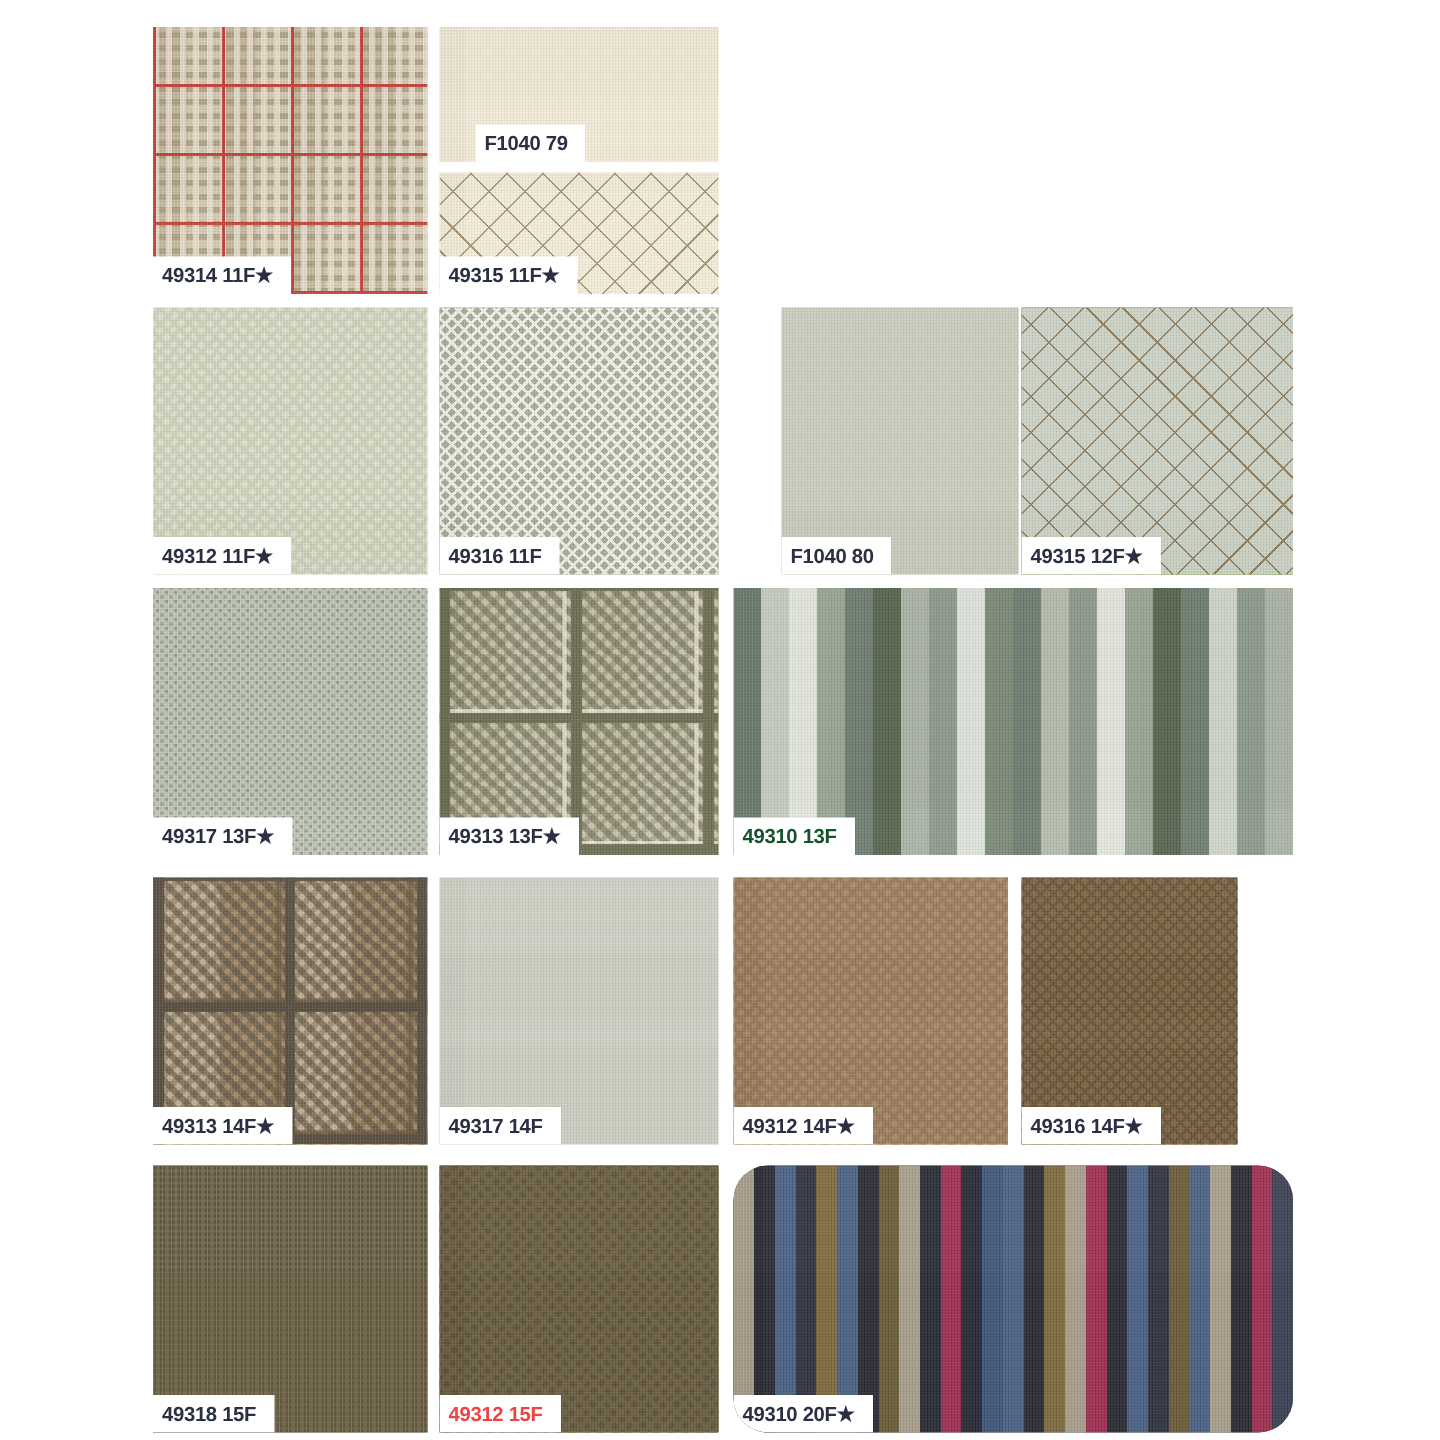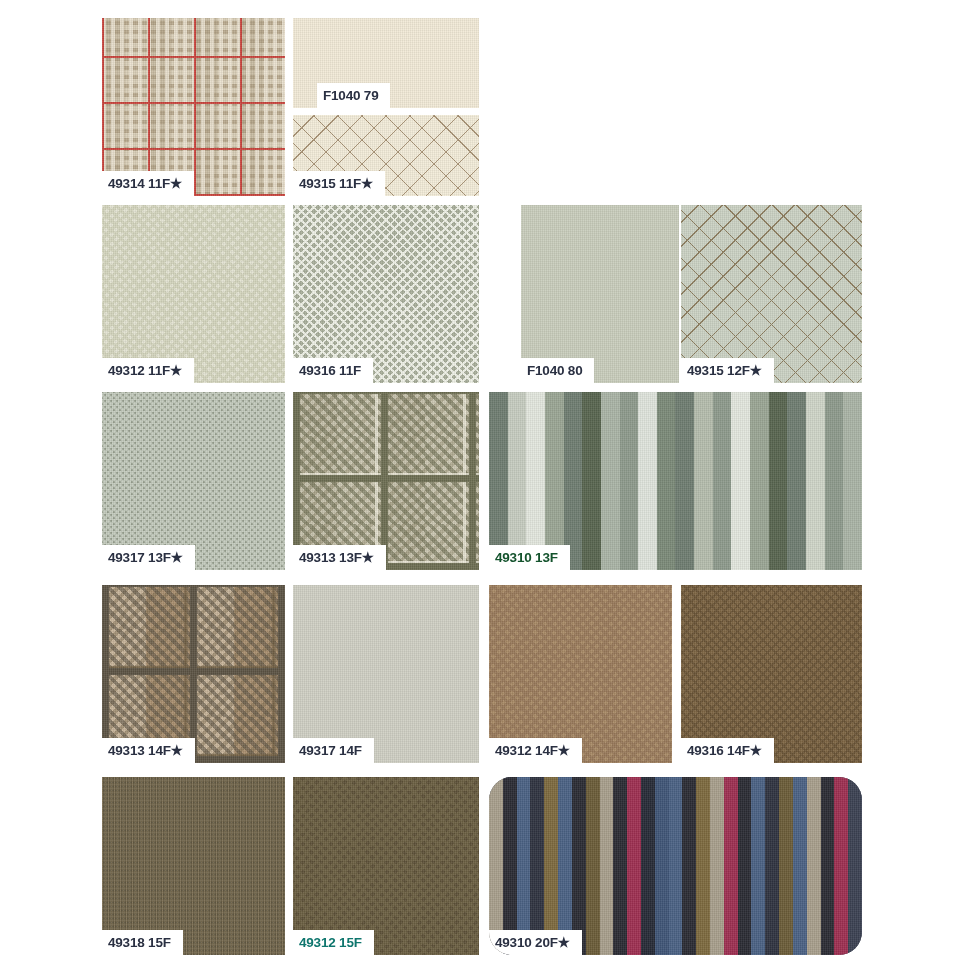--- a/index.html
+++ b/index.html
@@ -113,29 +113,29 @@
       <div class="swatch-label" style="background: rgb(255, 255, 255); color: rgb(42, 48, 66);">49313 14F★</div>
     </div>
     <div class="swatch" style="left: 293px; top: 585px; width: 186px; height: 178px;">
       <div class="swatch-art"></div>
       <div class="swatch-label" style="background: rgb(255, 255, 255); color: rgb(42, 48, 66);">49317 14F</div>
     </div>
     <div class="swatch" style="left: 489px; top: 585px; width: 183px; height: 178px; background: rgb(168, 138, 102);">
       <div class="swatch-art" style="background: repeating-linear-gradient(45deg, rgb(152, 121, 90) 0px, rgb(152, 121, 90) 3px, transparent 3px, transparent 7px) 0px 0px / 28px 28px, repeating-linear-gradient(-45deg, rgb(152, 121, 90) 0px, rgb(152, 121, 90) 3px, transparent 3px, transparent 7px) 14px 14px / 28px 28px, rgb(168, 138, 102);"></div>
       <div class="swatch-label" style="background: rgb(255, 255, 255); color: rgb(42, 48, 66);">49312 14F★</div>
     </div>
-    <div class="swatch" style="left: 681px; top: 585px; width: 181px; height: 178px; background: rgb(125, 101, 67);">
+    <div class="swatch" style="left: 681px; top: 585px; width: 144px; height: 178px; background: rgb(125, 101, 67);">
       <div class="swatch-art" style="background: repeating-linear-gradient(45deg, rgb(106, 84, 54) 0px, rgb(106, 84, 54) 2px, transparent 2px, transparent 6px), repeating-linear-gradient(-45deg, rgb(106, 84, 54) 0px, rgb(106, 84, 54) 2px, transparent 2px, transparent 6px), rgb(125, 101, 67);"></div>
       <div class="swatch-label" style="background: rgb(255, 255, 255); color: rgb(42, 48, 66);">49316 14F★</div>
     </div>
     <div class="swatch" style="left: 102px; top: 777px; width: 183px; height: 178px; background: rgb(109, 97, 72);">
       <div class="swatch-art" style="background: repeating-linear-gradient(90deg, rgb(122, 110, 82) 0px, rgb(122, 110, 82) 1px, transparent 1px, transparent 3px), repeating-linear-gradient(0deg, rgba(0, 0, 0, 0.18) 0px, rgba(0, 0, 0, 0.18) 1px, transparent 1px, transparent 4px), rgb(109, 97, 72);"></div>
       <div class="swatch-label" style="background: rgb(255, 255, 255); color: rgb(42, 48, 66);">49318 15F</div>
     </div>
     <div class="swatch" style="left: 293px; top: 777px; width: 186px; height: 178px; background: rgb(93, 81, 56);">
       <div class="swatch-art" style="background: repeating-linear-gradient(45deg, rgb(107, 95, 66) 0px, rgb(107, 95, 66) 3px, transparent 3px, transparent 7px) 0px 0px / 28px 28px, repeating-linear-gradient(-45deg, rgb(107, 95, 66) 0px, rgb(107, 95, 66) 3px, transparent 3px, transparent 7px) 14px 14px / 28px 28px, rgb(93, 81, 56);"></div>
-      <div class="swatch-label" style="background: rgb(255, 255, 255); color: #0f766e;">49312 15F</div>
+      <div class="swatch-label" style="background: rgb(255, 255, 255); color: #ef4444;">49312 15F</div>
     </div>
     <div class="swatch" style="left: 489px; top: 777px; width: 373px; height: 178px; background: rgb(59, 65, 82); border-radius: 23px;">
       <div class="swatch-art" style="background: repeating-linear-gradient(90deg, rgb(168, 159, 140) 0px, rgb(168, 159, 140) 13.81px, rgb(42, 43, 51) 13.81px, rgb(42, 43, 51) 27.63px, rgb(74, 97, 132) 27.63px, rgb(74, 97, 132) 41.44px, rgb(47, 51, 64) 41.44px, rgb(47, 51, 64) 55.26px, rgb(125, 106, 62) 55.26px, rgb(125, 106, 62) 69.07px, rgb(74, 97, 132) 69.07px, rgb(74, 97, 132) 82.89px, rgb(42, 43, 51) 82.89px, rgb(42, 43, 51) 96.7px, rgb(107, 92, 56) 96.7px, rgb(107, 92, 56) 110.52px, rgb(168, 159, 140) 110.52px, rgb(168, 159, 140) 124.33px, rgb(42, 43, 51) 124.33px, rgb(42, 43, 51) 138.15px, rgb(158, 47, 81) 138.15px, rgb(158, 47, 81) 151.96px, rgb(38, 42, 54) 151.96px, rgb(38, 42, 54) 165.78px, rgb(63, 85, 119) 165.78px, rgb(63, 85, 119) 179.59px, rgb(74, 97, 132) 179.59px, rgb(74, 97, 132) 193.41px, rgb(42, 43, 51) 193.41px, rgb(42, 43, 51) 207.22px, rgb(125, 106, 62) 207.22px, rgb(125, 106, 62) 221.04px, rgb(168, 159, 140) 221.04px, rgb(168, 159, 140) 234.85px, rgb(158, 47, 81) 234.85px, rgb(158, 47, 81) 248.67px, rgb(42, 43, 51) 248.67px, rgb(42, 43, 51) 262.48px, rgb(74, 97, 132) 262.48px, rgb(74, 97, 132) 276.3px, rgb(47, 51, 64) 276.3px, rgb(47, 51, 64) 290.11px, rgb(107, 92, 56) 290.11px, rgb(107, 92, 56) 303.93px, rgb(74, 97, 132) 303.93px, rgb(74, 97, 132) 317.74px, rgb(168, 159, 140) 317.74px, rgb(168, 159, 140) 331.56px, rgb(42, 43, 51) 331.56px, rgb(42, 43, 51) 345.37px, rgb(158, 47, 81) 345.37px, rgb(158, 47, 81) 359.19px, rgb(59, 65, 82) 359.19px, rgb(59, 65, 82) 373px);"></div>
       <div class="swatch-label" style="background: rgb(255, 255, 255); color: rgb(42, 48, 66);">49310 20F★</div>
     </div>
   </div>
 
 </body></html>

